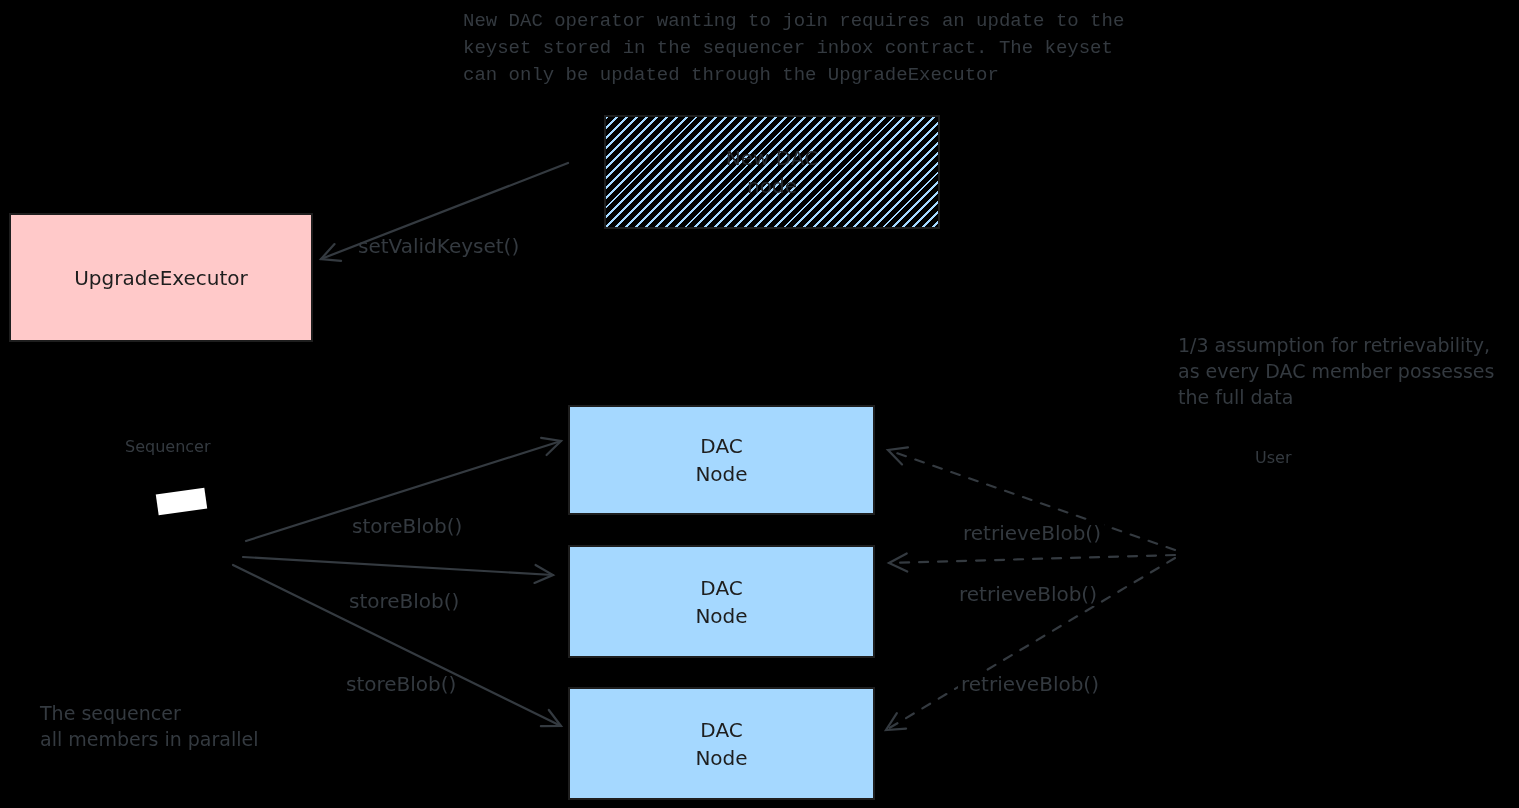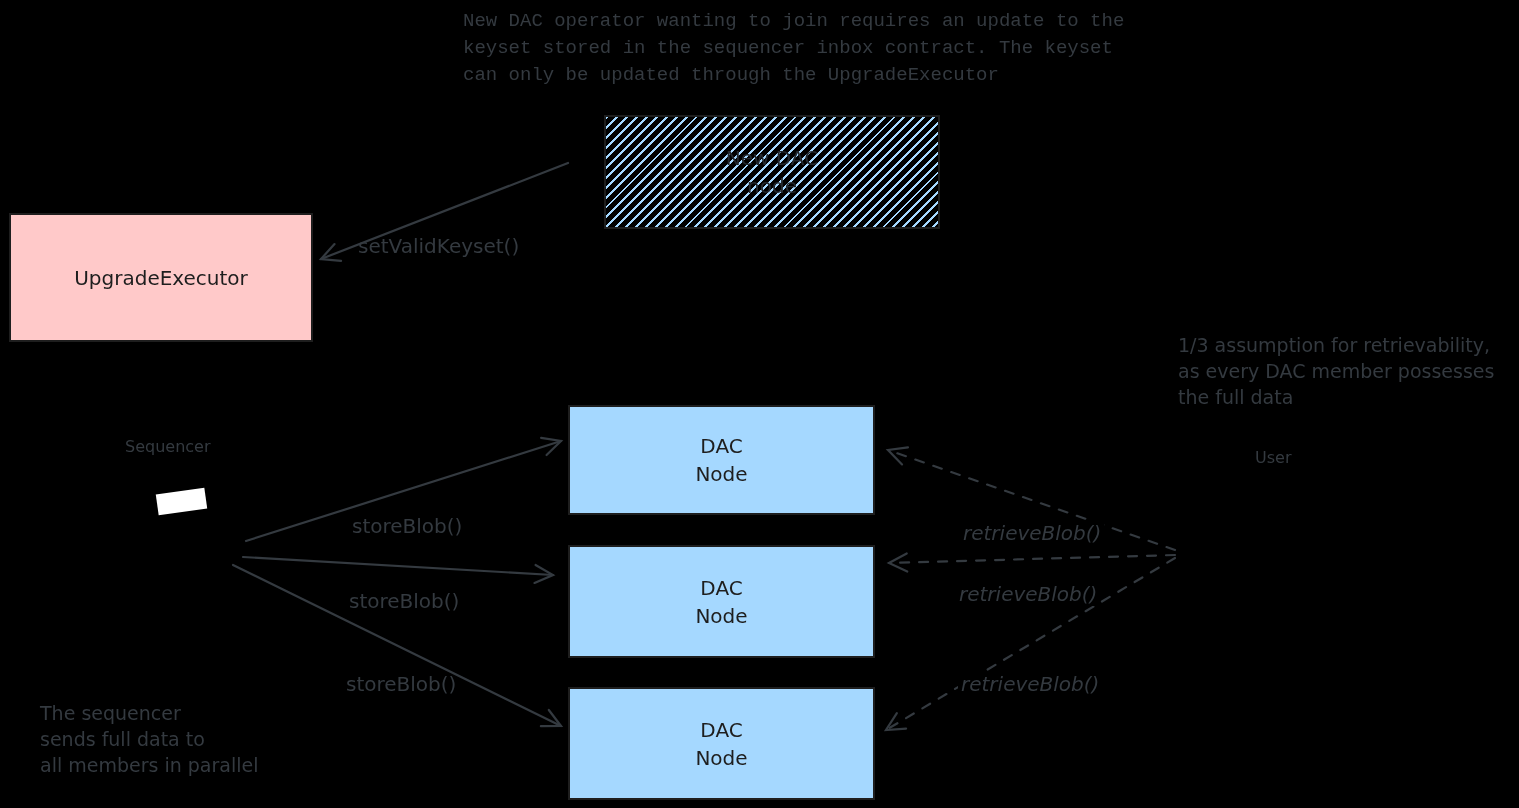--- a/index.html
+++ b/index.html
@@ -63,21 +63,20 @@
   .edge-label {
     position: absolute;
     font-size: 20px;
     color: #343a40;
     white-space: nowrap;
     margin-top: 36px;
   }
   .edge-label.masked {
     background: #000000;
     padding: 0 3px;
-    font-style: italic;
   }
   .actor-label {
     position: absolute;
     font-size: 16px;
     color: #343a40;
     white-space: nowrap;
   }
   .laptop {
     position: absolute;
     left: 157px;
@@ -152,17 +151,16 @@
   <div class="note tight" style="left:1178px; top:332px;">
     <div>1/3 assumption for retrievability,</div>
     <div>as every DAC member possesses</div>
     <div>the full data</div>
   </div>
 
   <div class="actor-label" style="left:1255px; top:448px;">User</div>
 
   <div class="note tight" style="left:40px; top:700px;">
     <div>The sequencer</div>
-    <div>sends full data to</div>
     <div>all members in parallel</div>
   </div>
 
 </div>
 
 </body></html>

